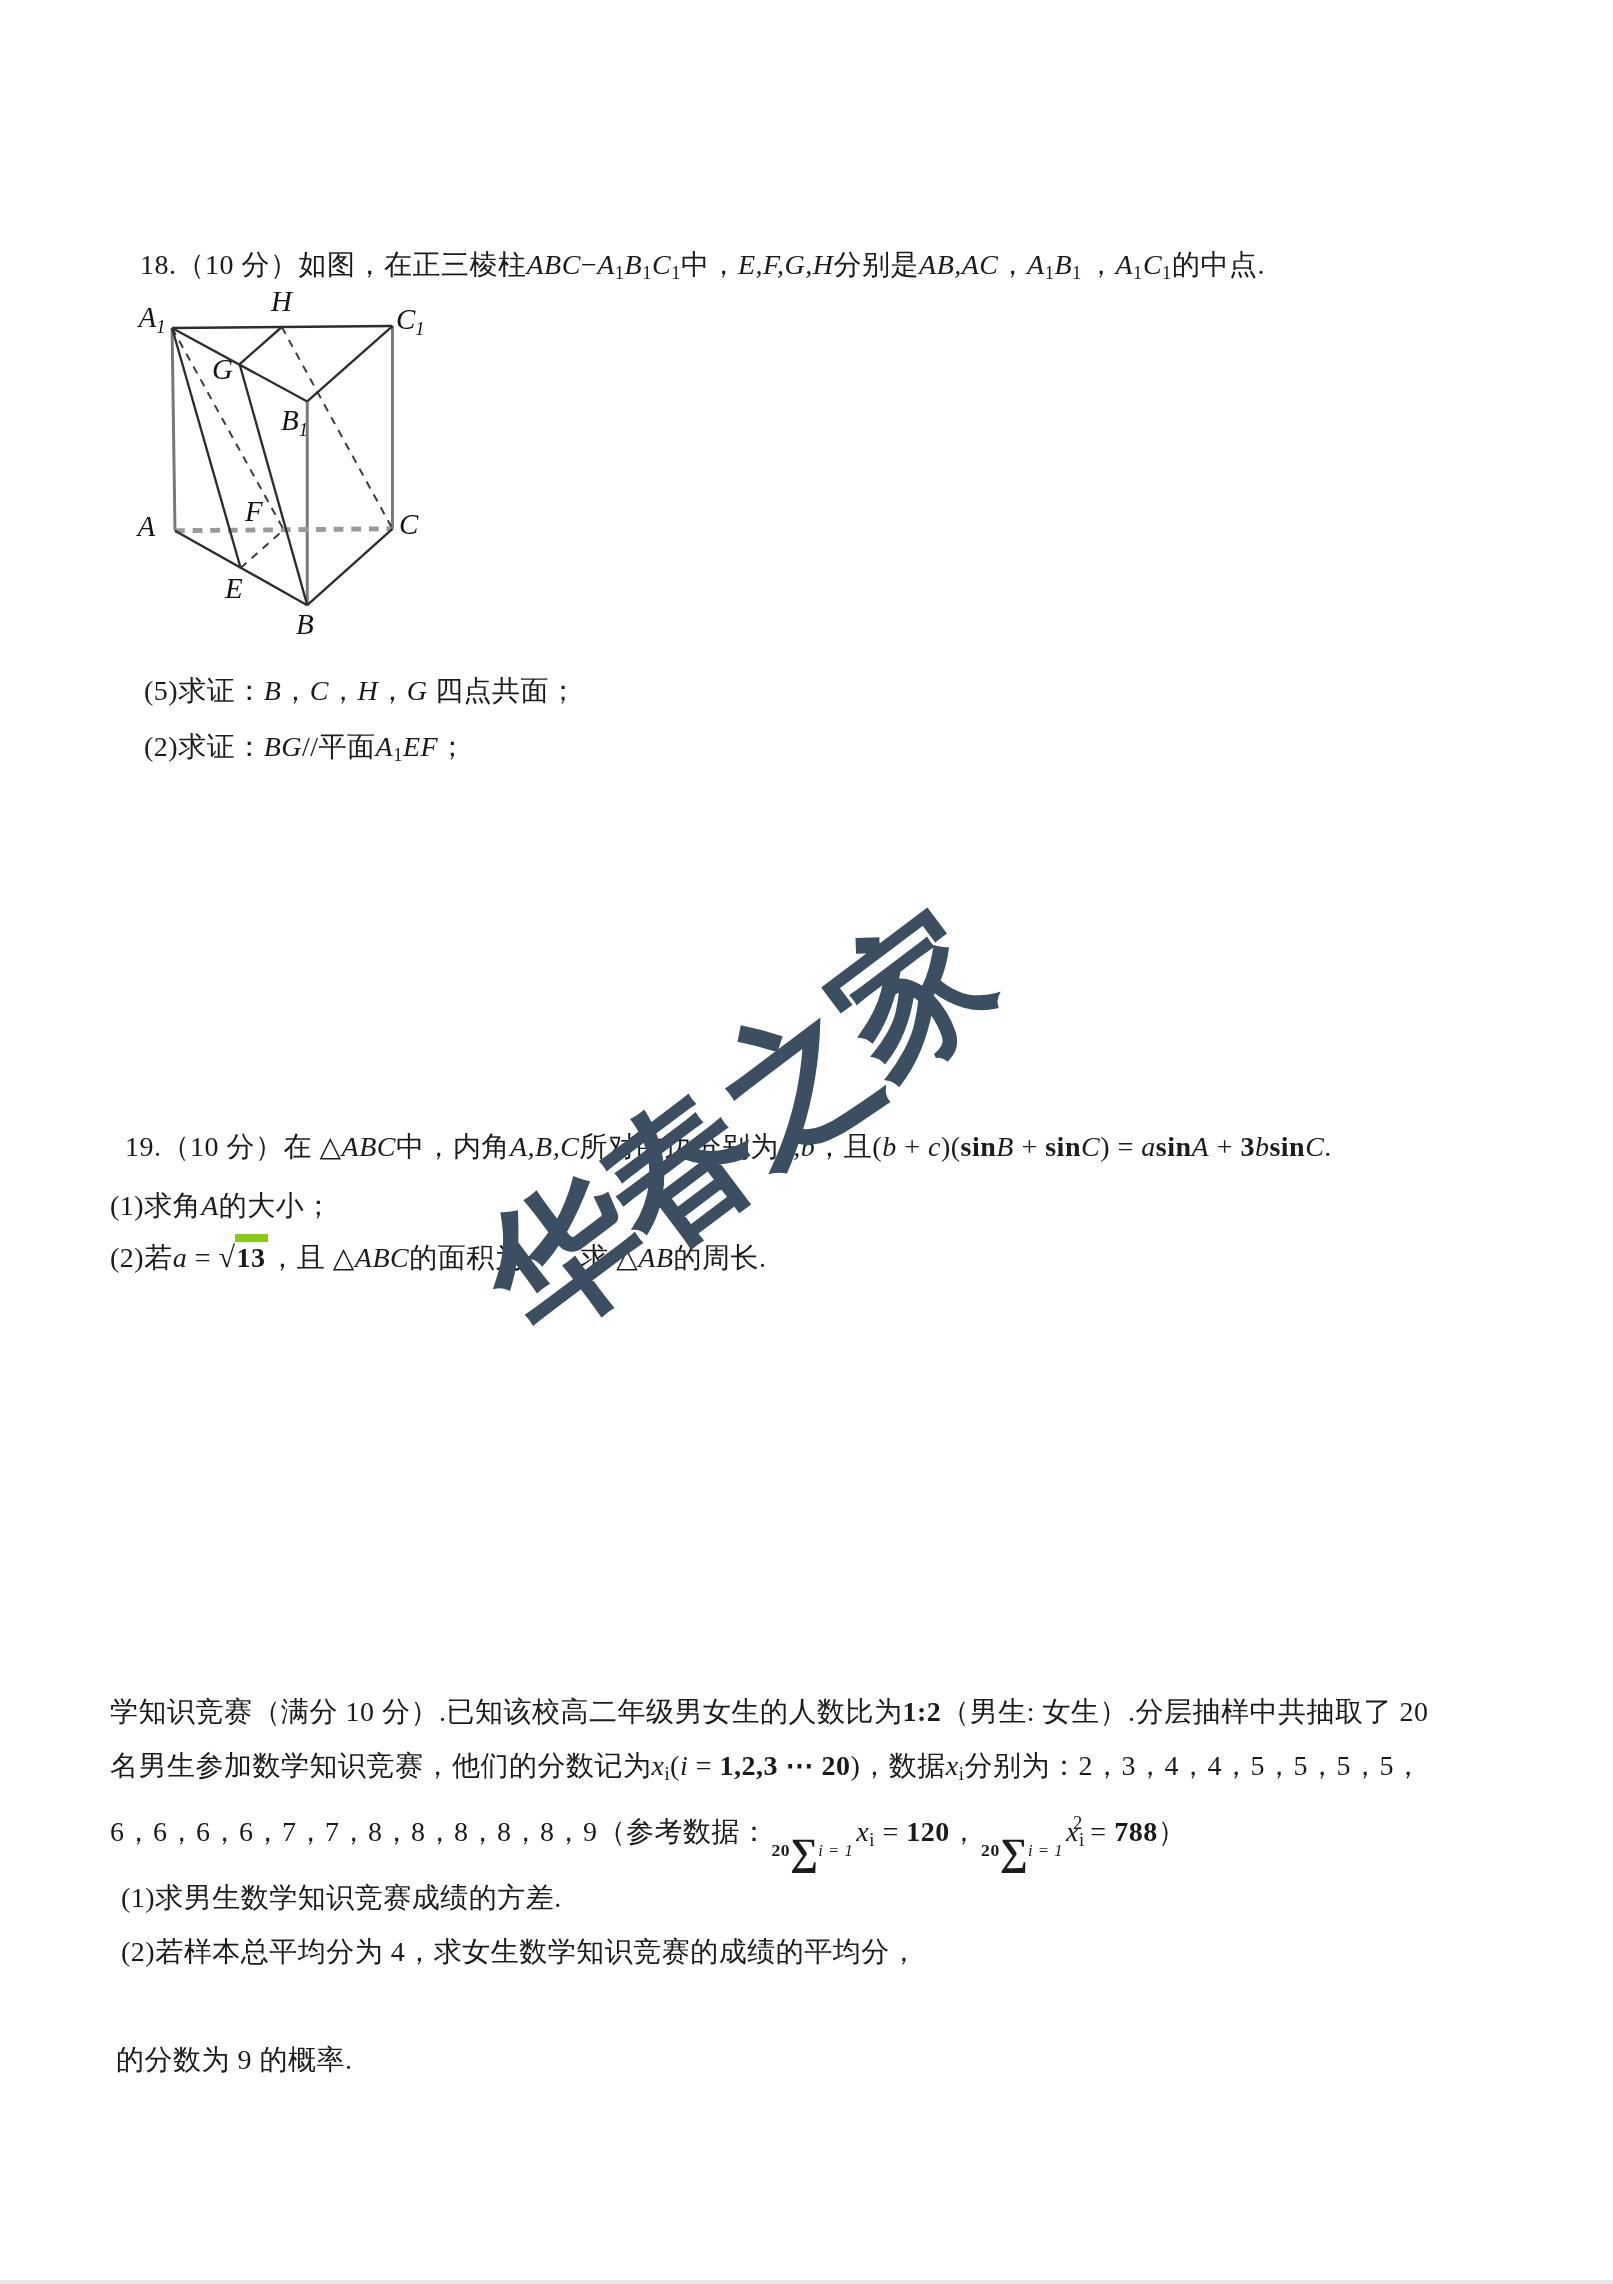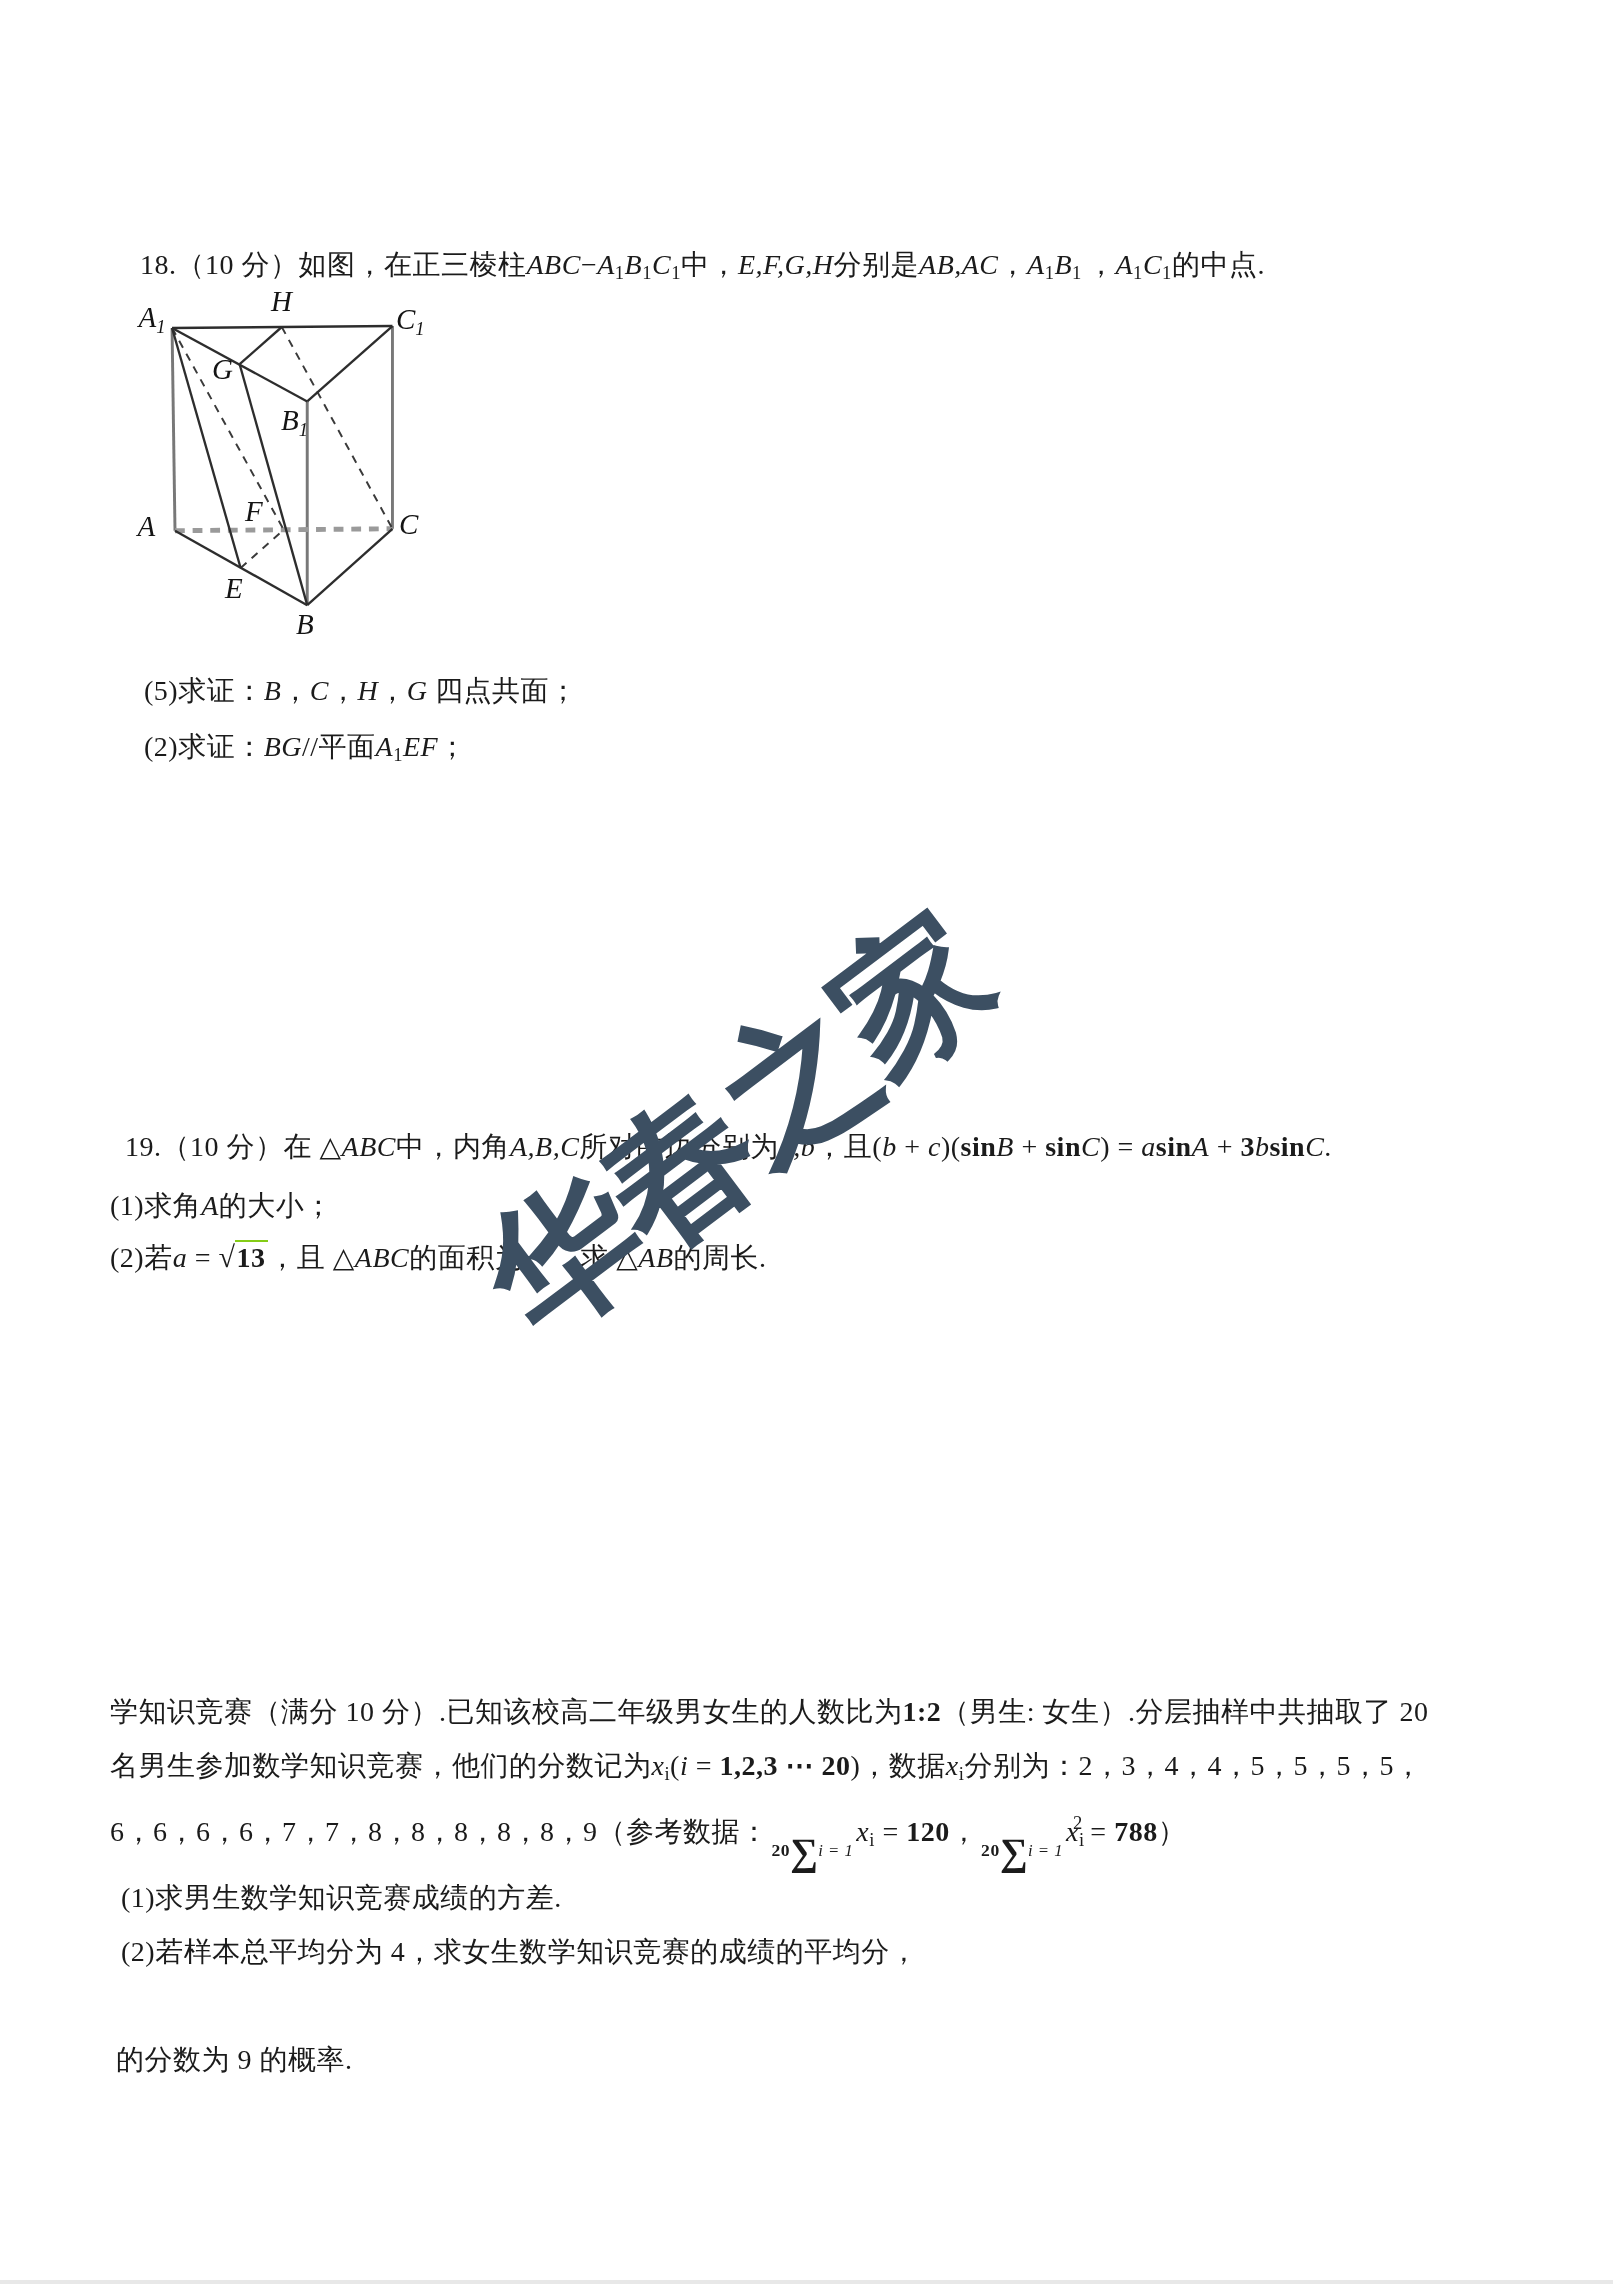--- a/index.html
+++ b/index.html
@@ -19,21 +19,21 @@
     letter-spacing:0.5px;
   }
   .t-c{font-family:"Liberation Serif","DejaVu Serif",serif;}
   .t-n{font-family:"Liberation Serif","DejaVu Serif",serif;}
   .t-i{font-style:italic;}
   .t-b{font-weight:bold;}
   .t-sub{font-size:18.6px;vertical-align:-4.9px;}
   .t-sup{font-size:18.6px;vertical-align:11.8px;}
   .t-stack{margin-left:-0.62em;}
   .t-rad{font-size:30px;}
-  .t-sqrt{font-weight:bold;border-top:2px solid #84cc16;padding:0 2.9px 0 1px;}
+  .t-sqrt{font-weight:bold;border-top:8px solid #84cc16;padding:0 2.9px 0 1px;}
   
   #figure{position:absolute;left:118px;top:279px;width:353px;height:382px;}
   #figure svg{position:absolute;left:0;top:0;}
   .e {stroke:#2d2d2d;stroke-width:2.4;}
   .ev{stroke:#787878;stroke-width:3;}
   .ed{stroke:#3a3a3a;stroke-width:2;stroke-dasharray:8 7;}
   .eg{stroke:#9a9a9a;stroke-width:5;stroke-dasharray:10 8;}
   .vlabel{
     position:absolute;
     font-style:italic;

